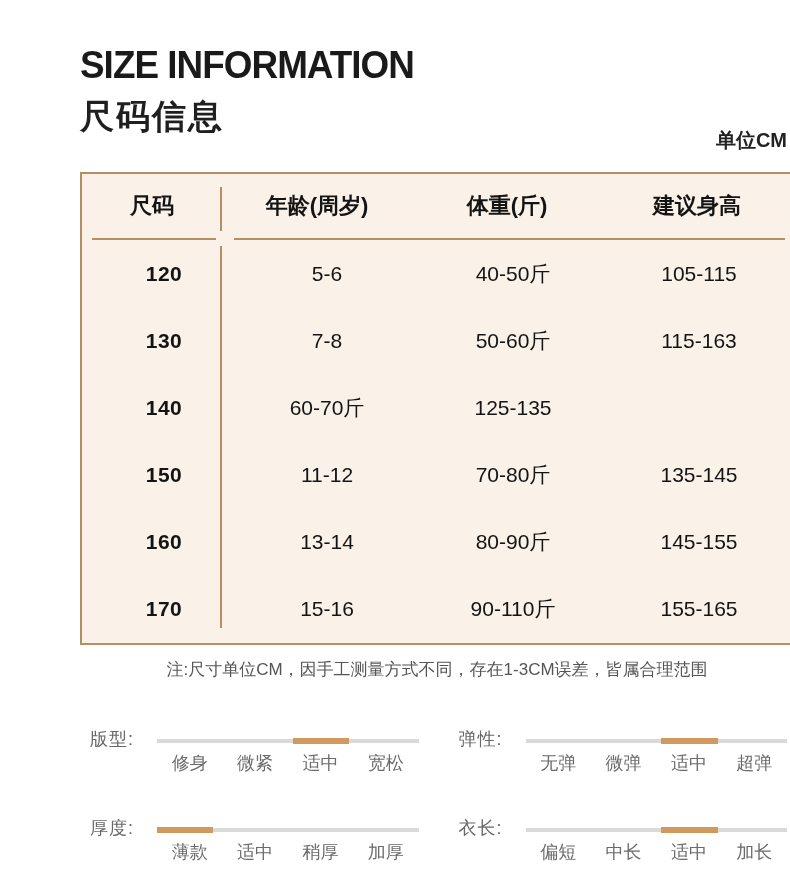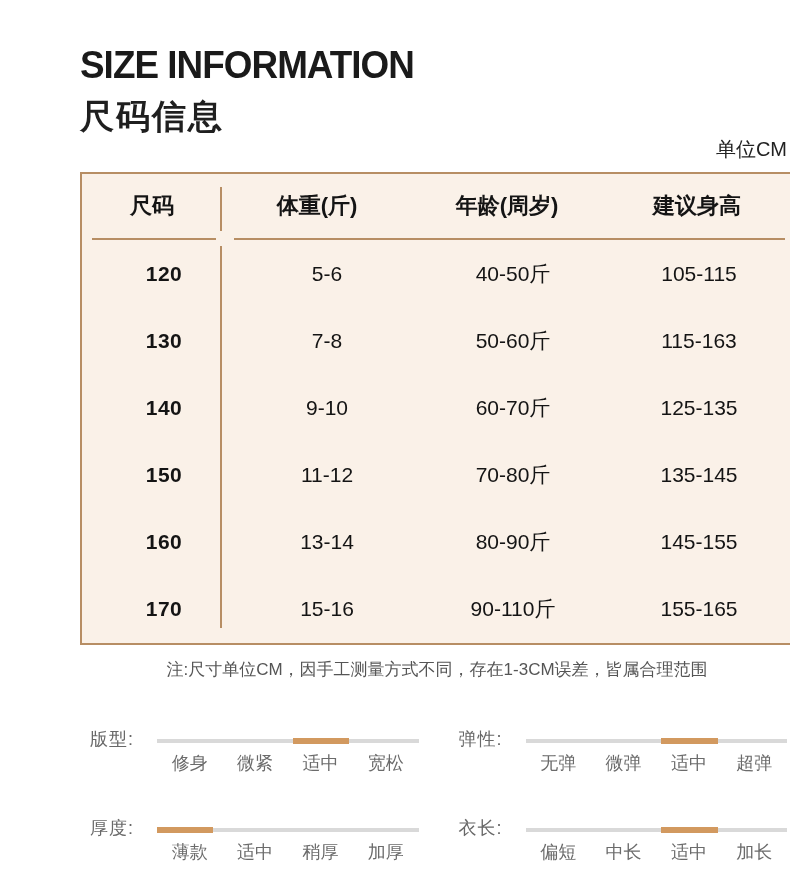--- a/index.html
+++ b/index.html
@@ -7,21 +7,21 @@
   }
   *{margin:0;padding:0;box-sizing:border-box;}
   html,body{background:#ffffff;}
   body{font-family:"Liberation Sans",sans-serif;}
   .page{position:relative;width:790px;height:881px;background:#ffffff;overflow:hidden;margin-left:42px;}
 
   .title-en{position:absolute;left:38px;top:44px;font-size:38px;font-weight:700;
     color:#1a1a1a;letter-spacing:-1px;transform:scaleX(0.97);transform-origin:left;}
   .title-zh{position:absolute;left:38px;top:94px;font-size:34px;font-weight:700;
     color:#1f1f1f;letter-spacing:2px;}
-  .unit-label{position:absolute;right:45px;top:136px;font-size:20px;color:#222;font-weight:400;}
+  .unit-label{position:absolute;right:45px;top:127px;font-size:20px;color:#222;font-weight:700;}
 
   .size-table{position:absolute;left:38px;top:172px;width:714px;height:473px;
     background:var(--table-bg);border:2px solid var(--tan);}
   .thead{display:grid;grid-template-columns:140px 1fr 1fr 1fr;height:64px;
     align-items:center;text-align:center;font-size:22px;font-weight:700;color:#141414;}
   .head-underline-left{position:absolute;top:64px;left:10px;width:124px;height:2px;background:var(--tan);}
   .head-underline-right{position:absolute;top:64px;left:152px;right:7px;height:2px;background:var(--tan);}
   .vline-top{position:absolute;left:138px;top:13px;width:2px;height:44px;background:var(--tan);}
   .vline-bottom{position:absolute;left:138px;top:72px;bottom:15px;width:2px;background:var(--tan);}
   .tbody{position:absolute;top:66px;left:0;right:0;bottom:0;display:flex;flex-direction:column;padding-left:12px;}
@@ -49,22 +49,22 @@
 
 <div class="page">
 
   <div class="title-en">SIZE INFORMATION</div>
   <div class="title-zh">尺码信息</div>
   <div class="unit-label">单位CM</div>
 
   <div class="size-table">
     <div class="thead">
       <div class="h-cell">尺码</div>
+      <div class="h-cell">年龄(周岁)</div>
       <div class="h-cell">体重(斤)</div>
-      <div class="h-cell">年龄(周岁)</div>
       <div class="h-cell">建议身高</div>
     </div>
     <div class="head-underline-left"></div>
     <div class="head-underline-right"></div>
     <div class="vline-top"></div>
     <div class="vline-bottom"></div>
     <div class="tbody">
         <div class="t-row">
           <div class="t-cell c-size">120</div>
           <div class="t-cell">5-6</div>
@@ -72,21 +72,20 @@
           <div class="t-cell">105-115</div>
         </div>
         <div class="t-row">
           <div class="t-cell c-size">130</div>
           <div class="t-cell">7-8</div>
           <div class="t-cell">50-60斤</div>
           <div class="t-cell">115-163</div>
         </div>
         <div class="t-row">
           <div class="t-cell c-size">140</div>
-          <div class="t-cell">9-10</div>
           <div class="t-cell">60-70斤</div>
           <div class="t-cell">125-135</div>
         </div>
         <div class="t-row">
           <div class="t-cell c-size">150</div>
           <div class="t-cell">11-12</div>
           <div class="t-cell">70-80斤</div>
           <div class="t-cell">135-145</div>
         </div>
         <div class="t-row">

